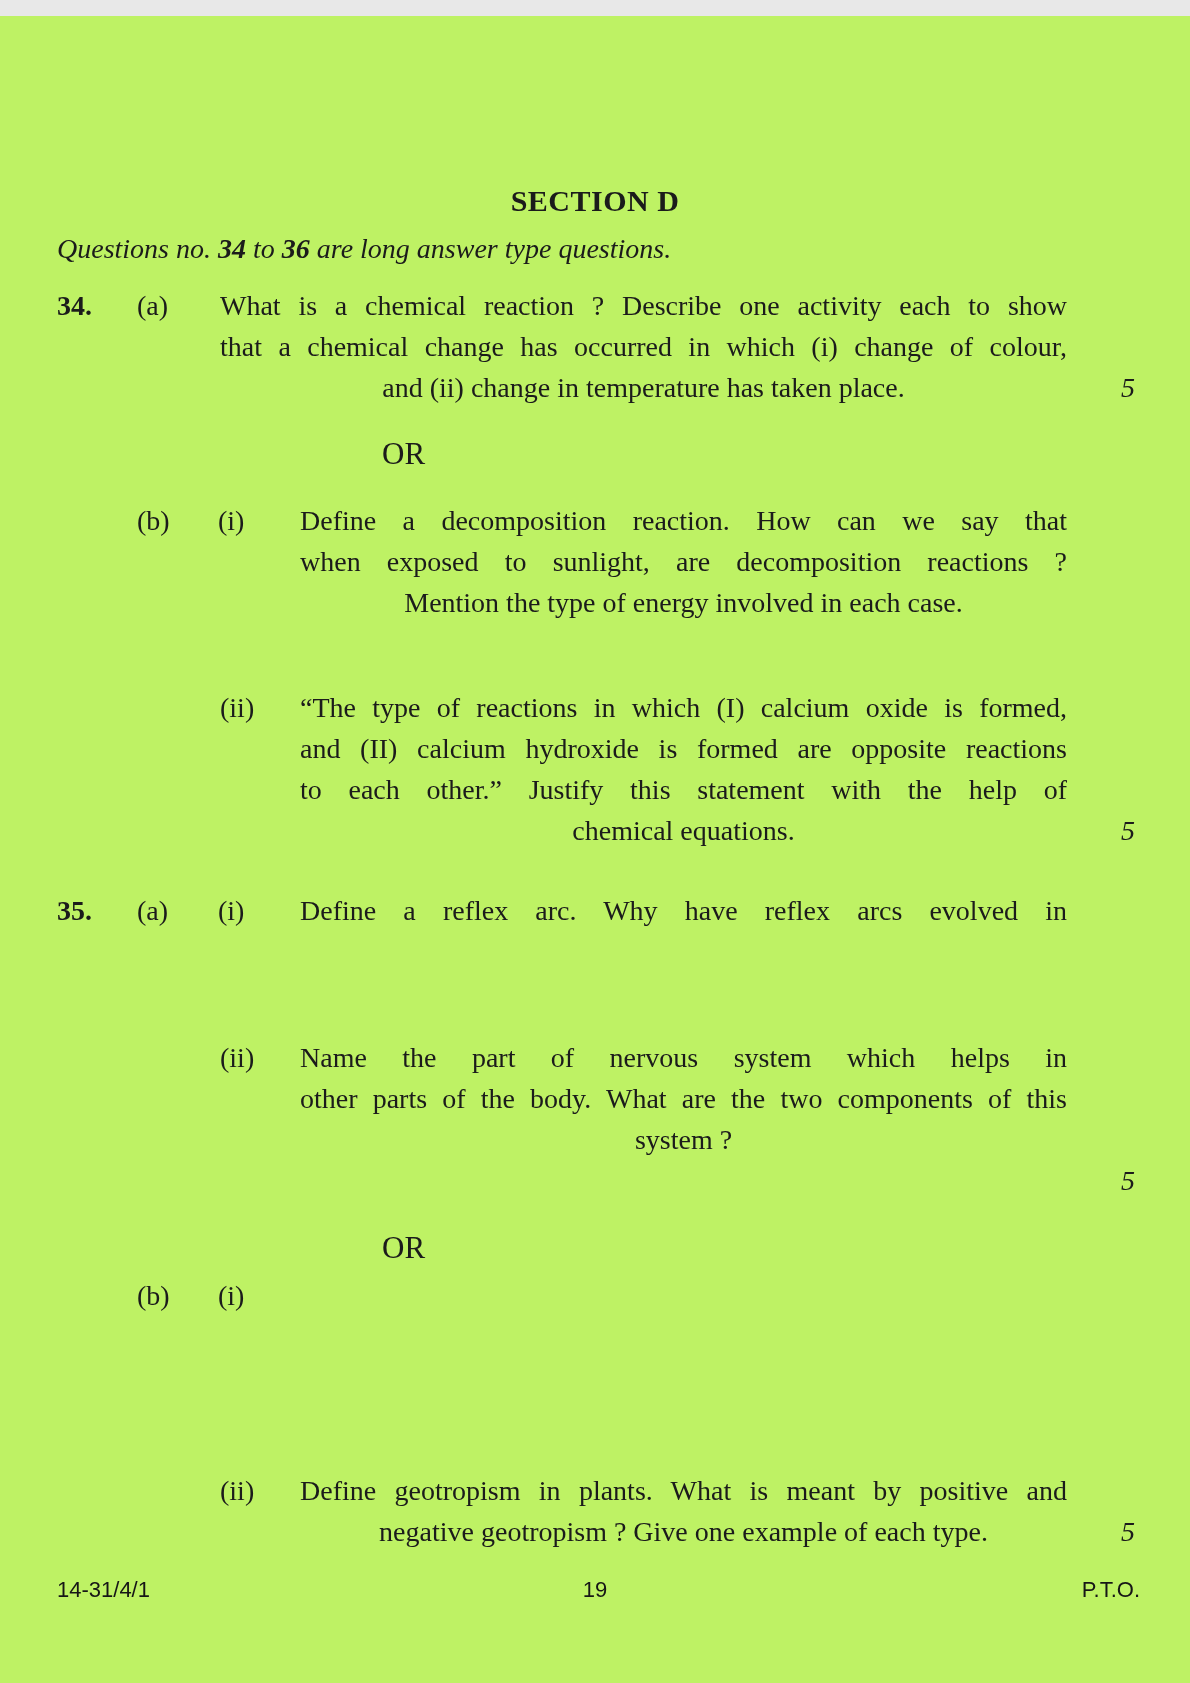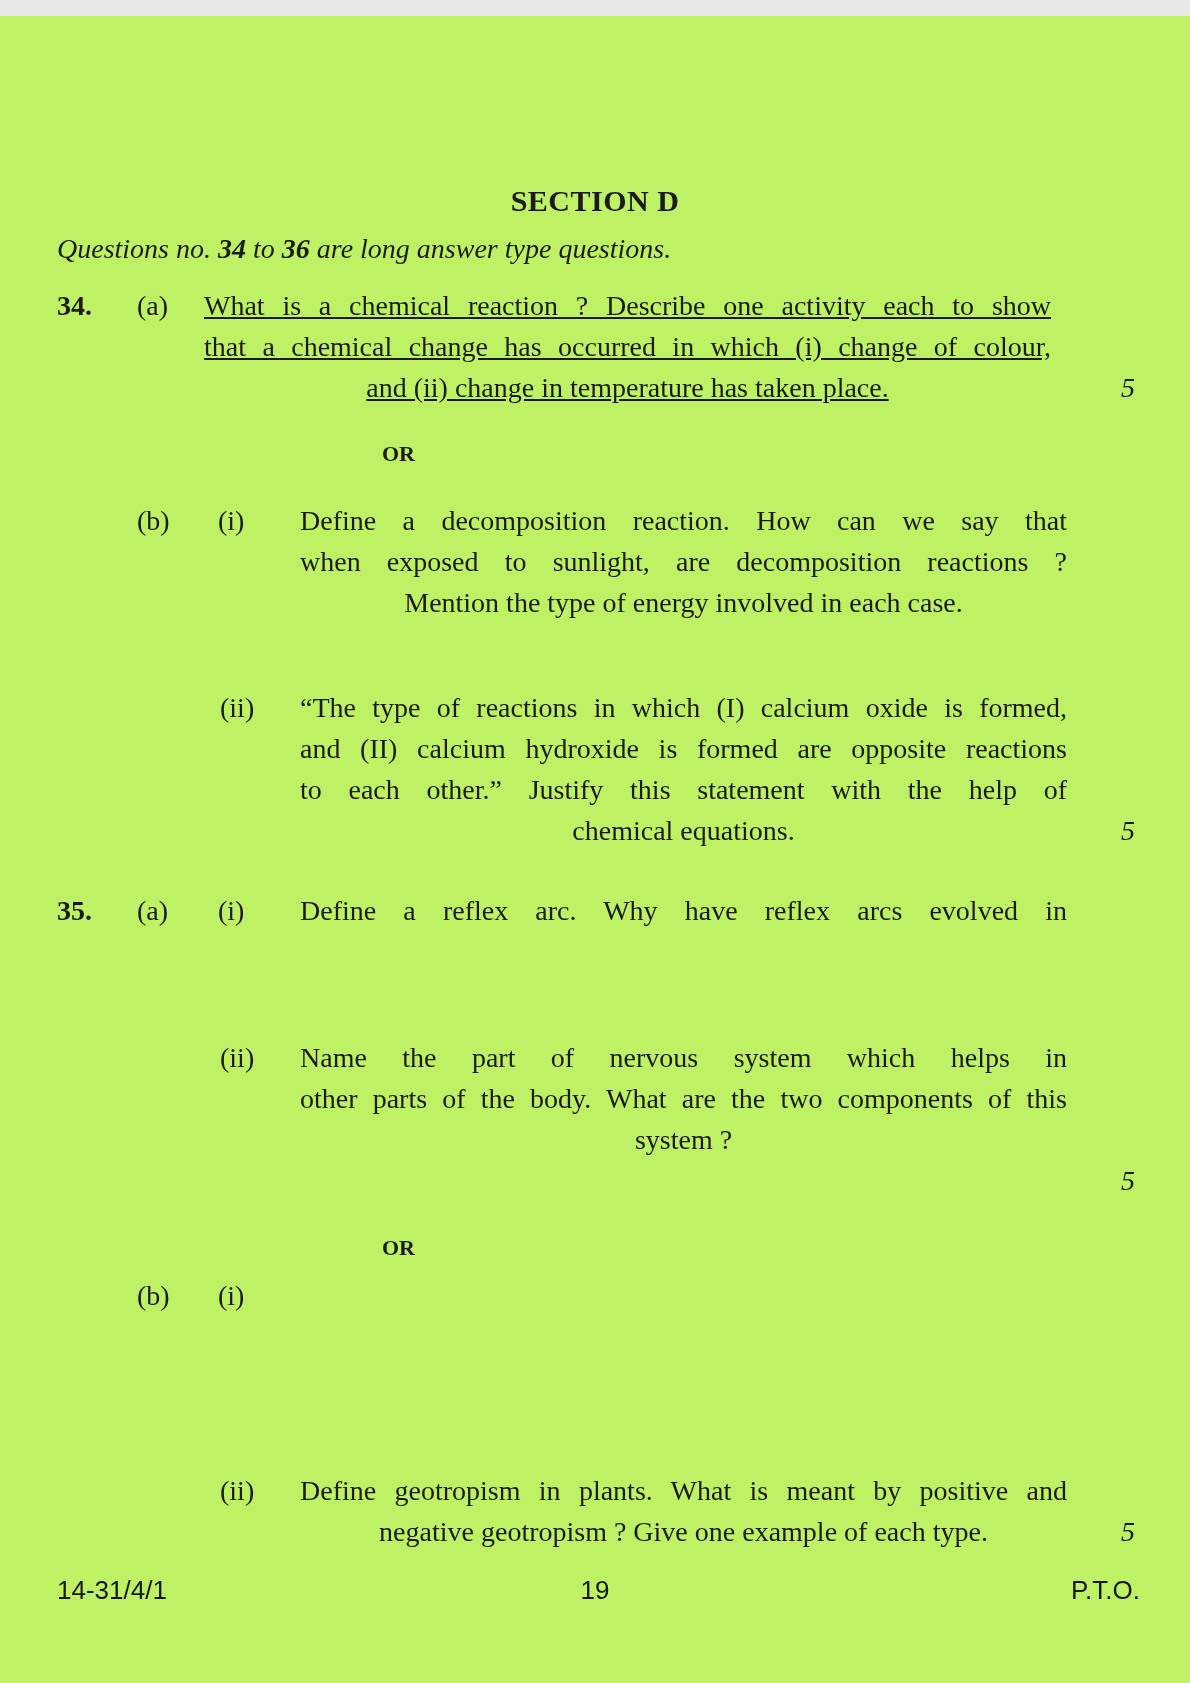--- a/index.html
+++ b/index.html
@@ -21,50 +21,50 @@
     letter-spacing:0.5px;
   }
   .intro{left:57px;top:217px;width:1000px;font-style:italic;}
   .intro .bnum{font-weight:bold;}
   .qnum{font-weight:bold;}
   .para .ln{height:41px;line-height:41px;overflow:hidden;}
   .para .j{text-align:justify;text-align-last:justify;}
   .para .l{text-align:center;}
   .lbl{height:41px;line-height:41px;}
   .or{
-    font-weight:bold;font-size:22px;
+    font-weight:normal;font-size:31px;
     height:41px;line-height:41px;
   }
   .marks{
     left:1060px;width:75px;
     text-align:right;
     font-style:italic;
     height:41px;line-height:41px;
   }
   .footer{
     font-family:"Liberation Sans","DejaVu Sans",sans-serif;
-    font-size:26px;
+    font-size:22px;
     height:30px;line-height:30px;
     color:#161616;
   }
 </style>
 </head>
 <body>
 
 <div class="page">
 
   <div class="abs title">SECTION D</div>
 
   <div class="abs intro">
     <span>Questions no. </span><span class="bnum">34</span><span> to </span><span class="bnum">36</span><span> are long answer type questions.</span>
   </div>
 
   <div class="abs lbl qnum" style="left:57px;top:269px;">34.</div>
   <div class="abs lbl" style="left:137px;top:269px;">(a)</div>
-  <div class="abs para" style="left:204px;top:269px;width:847px;text-decoration:underline;">
+  <div class="abs para" style="left:220px;top:269px;width:847px;">
     <div class="ln j">What is a chemical reaction ? Describe one activity each to show</div>
     <div class="ln j">that a chemical change has occurred in which (i) change of colour,</div>
     <div class="ln l">and (ii) change in temperature has taken place.</div>
   </div>
   <div class="abs marks" style="top:351px;">5</div>
 
   <div class="abs or" style="left:382px;top:417px;">OR</div>
 
   <div class="abs lbl" style="left:137px;top:484px;">(b)</div>
   <div class="abs lbl" style="left:218px;top:484px;">(i)</div>

